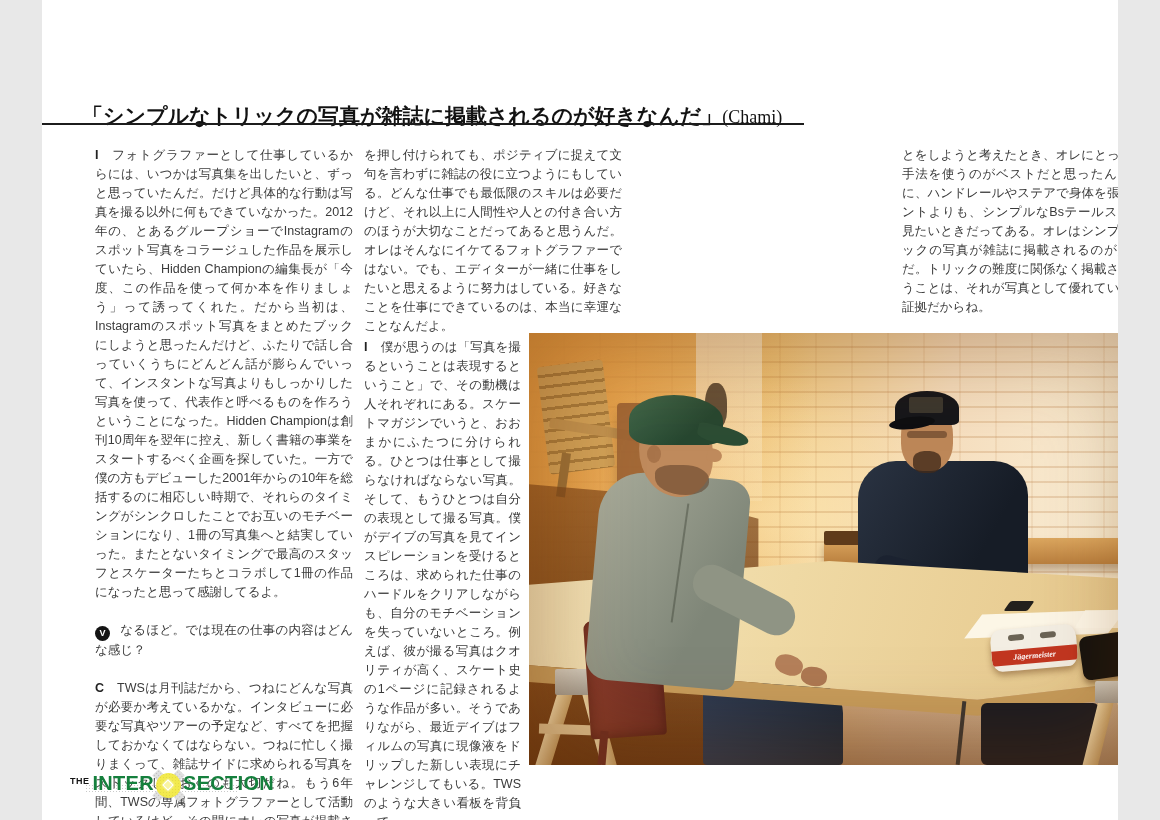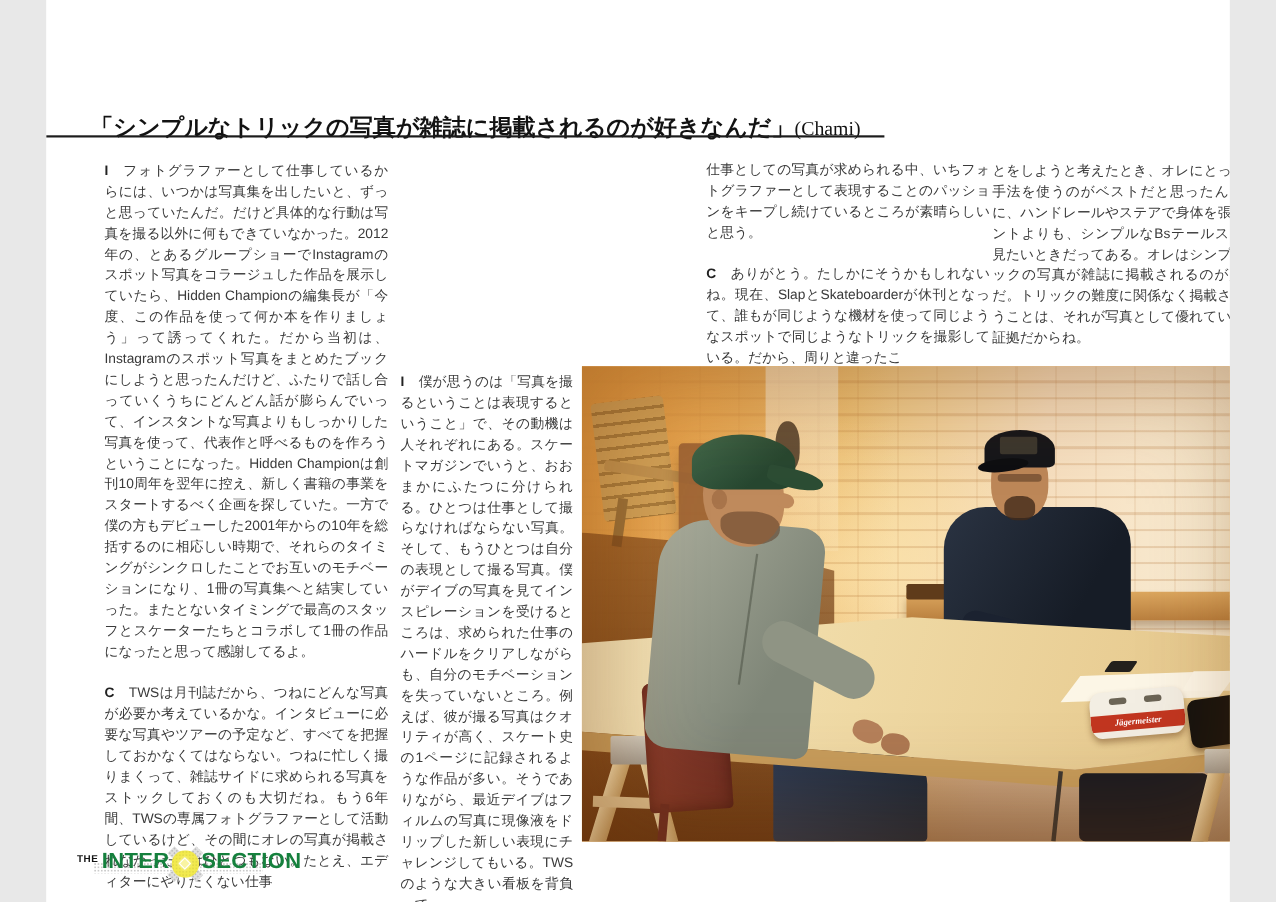--- a/index.html
+++ b/index.html
@@ -139,32 +139,32 @@
 </head>
 <body>
 
 <div class="page">
 
   <h1 class="headline"><span>「シンプルなトリックの写真が雑誌に掲載されるのが好きなんだ」</span><span class="credit">(Chami)</span></h1>
   <div class="headline-rule"></div>
 
   <div class="col col1">
     <p><b class="mk">I</b><span>フォトグラファーとして仕事しているからには、いつかは写真集を出したいと、ずっと思っていたんだ。だけど具体的な行動は写真を撮る以外に何もできていなかった。2012年の、とあるグループショーでInstagramのスポット写真をコラージュした作品を展示していたら、Hidden Championの編集長が「今度、この作品を使って何か本を作りましょう」って誘ってくれた。だから当初は、Instagramのスポット写真をまとめたブックにしようと思ったんだけど、ふたりで話し合っていくうちにどんどん話が膨らんでいって、インスタントな写真よりもしっかりした写真を使って、代表作と呼べるものを作ろうということになった。Hidden Championは創刊10周年を翌年に控え、新しく書籍の事業をスタートするべく企画を探していた。一方で僕の方もデビューした2001年からの10年を総括するのに相応しい時期で、それらのタイミングがシンクロしたことでお互いのモチベーションになり、1冊の写真集へと結実していった。またとないタイミングで最高のスタッフとスケーターたちとコラボして1冊の作品になったと思って感謝してるよ。</span></p>
+    <p><span class="vicon"><span>V</span></span><span>なるほど。では現在の仕事の内容はどんな感じ？</span></p>
     <p><b class="mk">C</b><span>TWSは月刊誌だから、つねにどんな写真が必要か考えているかな。インタビューに必要な写真やツアーの予定など、すべてを把握しておかなくてはならない。つねに忙しく撮りまくって、雑誌サイドに求められる写真をストックしておくのも大切だね。もう6年間、TWSの専属フォトグラファーとして活動しているけど、その間にオレの写真が掲載されなかった号はひとつもない。たとえ、エディターにやりたくない仕事</span></p>
   </div>
 
+  <div class="col col2w">
+    <p><span>を押し付けられても、ポジティブに捉えて文句を言わずに雑誌の役に立つようにもしている。どんな仕事でも最低限のスキルは必要だけど、それ以上に人間性や人との付き合い方のほうが大切なことだってあると思うんだ。オレはそんなにイケてるフォトグラファーではない。でも、エディターが一緒に仕事をしたいと思えるように努力はしている。好きなことを仕事にできているのは、本当に幸運なことなんだよ。</span></p>
+  </div>
 
   <div class="col col2n">
     <p><b class="mk">I</b><span>僕が思うのは「写真を撮るということは表現するということ」で、その動機は人それぞれにある。スケートマガジンでいうと、おおまかにふたつに分けられる。ひとつは仕事として撮らなければならない写真。そして、もうひとつは自分の表現として撮る写真。僕がデイブの写真を見てインスピレーションを受けるところは、求められた仕事のハードルをクリアしながらも、自分のモチベーションを失っていないところ。例えば、彼が撮る写真はクオリティが高く、スケート史の1ページに記録されるような作品が多い。そうでありながら、最近デイブはフィルムの写真に現像液をドリップした新しい表現にチャレンジしてもいる。TWSのような大きい看板を背負って</span></p>
   </div>
 
-  <div class="col col3">
-    <p><span>仕事としての写真が求められる中、いちフォトグラファーとして表現することのパッションをキープし続けているところが素晴らしいと思う。</span></p>
-    <p><b class="mk">C</b><span>ありがとう。たしかにそうかもしれないね。現在、SlapとSkateboarderが休刊となって、誰もが同じような機材を使って同じようなスポットで同じようなトリックを撮影している。だから、周りと違ったこ</span></p>
-  </div>
 
   <div class="col col4">
     <p><span>とをしようと考えたとき、オレにとっては古い手法を使うのがベストだと思ったんだ。それに、ハンドレールやステアで身体を張ったスタントよりも、シンプルなBsテールスライドが見たいときだってある。オレはシンプルなトリックの写真が雑誌に掲載されるのが好きなんだ。トリックの難度に関係なく掲載されるということは、それが写真として優れているという証拠だからね。</span></p>
   </div>
 
   <div class="photo">
     <div class="ph-wall"></div>
     <div class="ph-glow"></div>
     <div class="ph-bricks"></div>
     <div class="ph-brickfade"></div>

